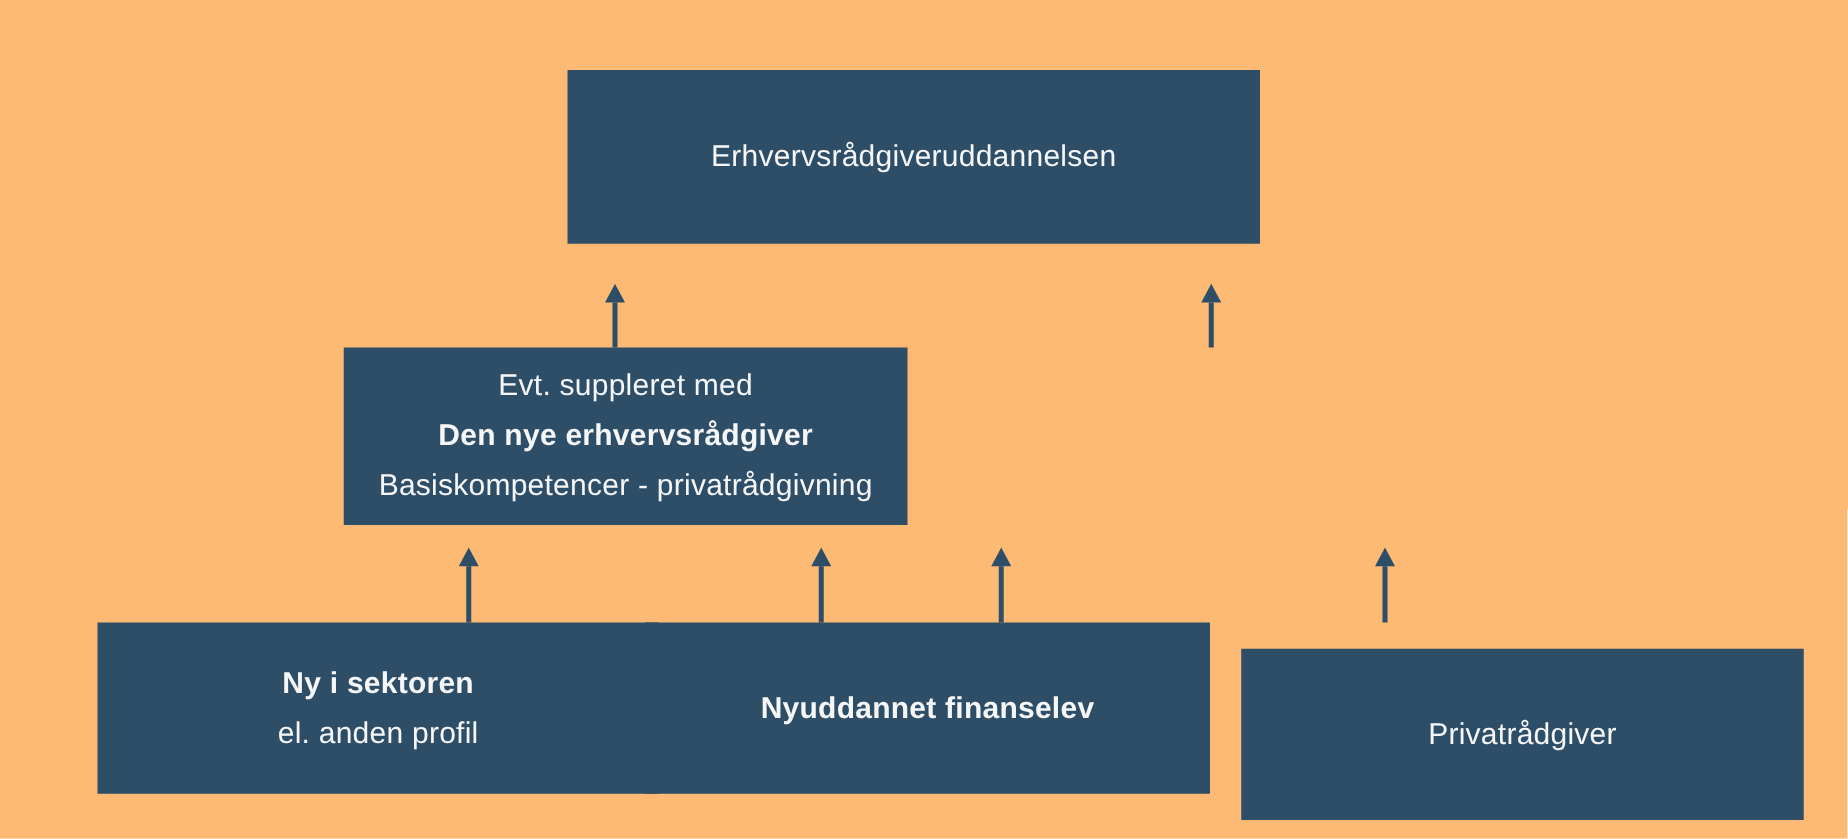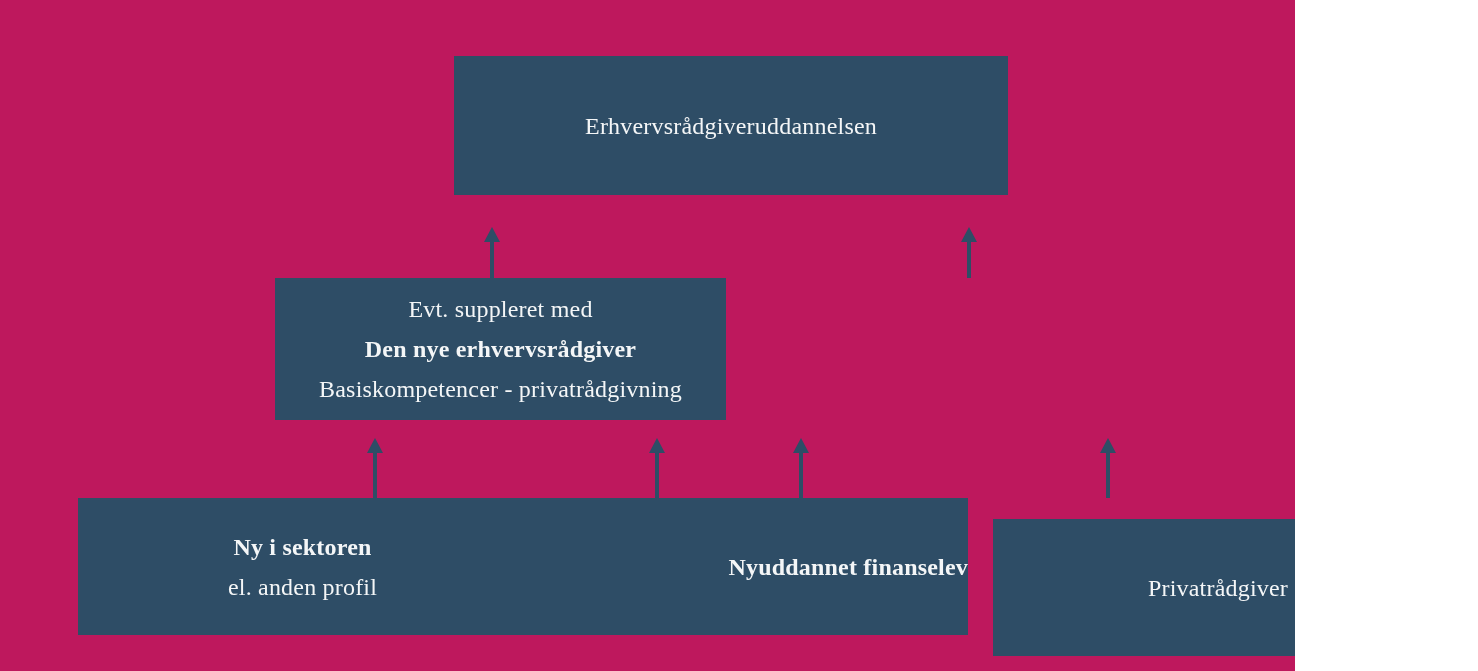--- a/index.html
+++ b/index.html
@@ -1,40 +1,40 @@
 <!DOCTYPE html>
 <html style="--box-fill: #2E4D66; --box-text: #F4F6F7; --arrow-color: #2E4D66;"><head>
 <meta charset="utf-8">
 <style>
   html,body{margin:0;padding:0;background:#ffffff;}
   #canvas{
     position:relative;
-    width:1295px;height:671px;
-    background:#be185d;
-    font-family:Liberation Serif, serif;
+    width:1478px;height:671px;
+    background:#fdba74;
+    font-family:Liberation Sans, sans-serif;
     overflow:hidden;
   }
   .node{
     position:absolute;
     background:var(--box-fill,#2E4D66);
     color:var(--box-text,#F4F6F7);
     display:flex;flex-direction:column;
     justify-content:center;align-items:center;
     text-align:center;
     font-size:24px;line-height:40px;
     letter-spacing:0.2px;
   }
   .node .ln{display:block;}
   .ln.bold{font-weight:600;}
   
   #node-top        {left:454px; top:56px;  width:554px; height:139px;}
   #node-mid-left   {left:275px; top:278px; width:451px; height:142px;}
   #node-mid-right  {left:753px; top:278px; width:450px; height:142px;}
   #node-bot-left   {left:41px;  top:498px; width:449px; height:137px;margin-left:37px;}
-  #node-bot-mid    {left:516px; top:498px; width:452px; height:137px;align-items:flex-end;}
+  #node-bot-mid    {left:516px; top:498px; width:452px; height:137px;}
   #node-bot-right  {left:993px; top:519px; width:450px; height:137px;}
   
   .arrow{
     position:absolute;
     width:18px;
     display:flex;flex-direction:column;align-items:center;
   }
   .arrow .head{
     width:0;height:0;
     border-left:8px solid transparent;

